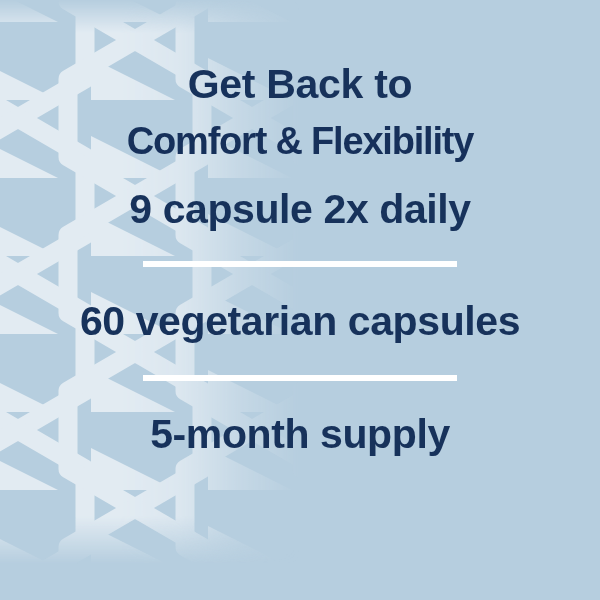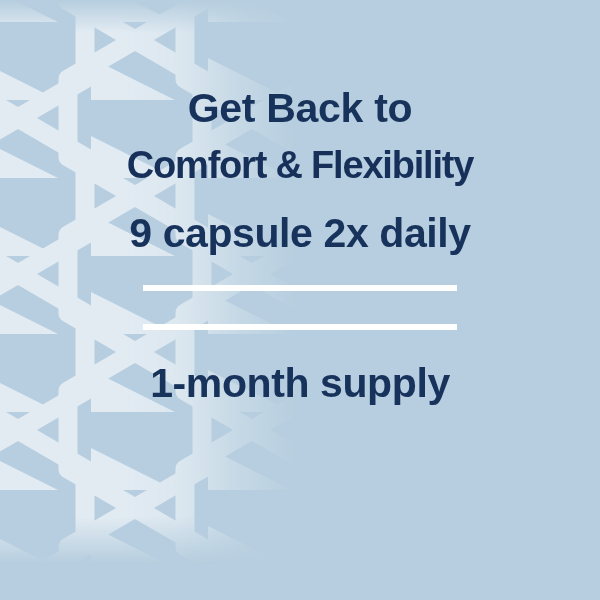--- a/index.html
+++ b/index.html
@@ -40,21 +40,21 @@
     justify-content: flex-start;
     text-align: center;
   }
 
   .headline-small {
     color: #17325b;
     font-size: 41px;
     font-weight: 600;
     letter-spacing: -0.3px;
     line-height: 1;
-    margin-top: 88px;
+    margin-top: 64px;
   }
 
   .headline-large {
     color: #16305a;
     font-size: 38px;
     font-weight: 700;
     letter-spacing: -1.2px;
     line-height: 1;
     margin-top: 17px;
     white-space: nowrap;
@@ -156,19 +156,20 @@
   <div id="content">
 
     <div class="headline-small">Get Back to</div>
 
     <div class="headline-large">Comfort &amp; Flexibility</div>
 
     <div class="fact-line" id="fact-1">9 capsule 2x daily</div>
 
     <hr class="divider" id="divider-1">
 
+    <div class="fact-line" id="fact-2">60 vegetarian capsules</div>
 
     <hr class="divider" id="divider-2">
 
-    <div class="fact-line" id="fact-3">1-month supply</div>
+    <div class="fact-line" id="fact-3">5-month supply</div>
 
   </div>
 </div>
 
 </body></html>

